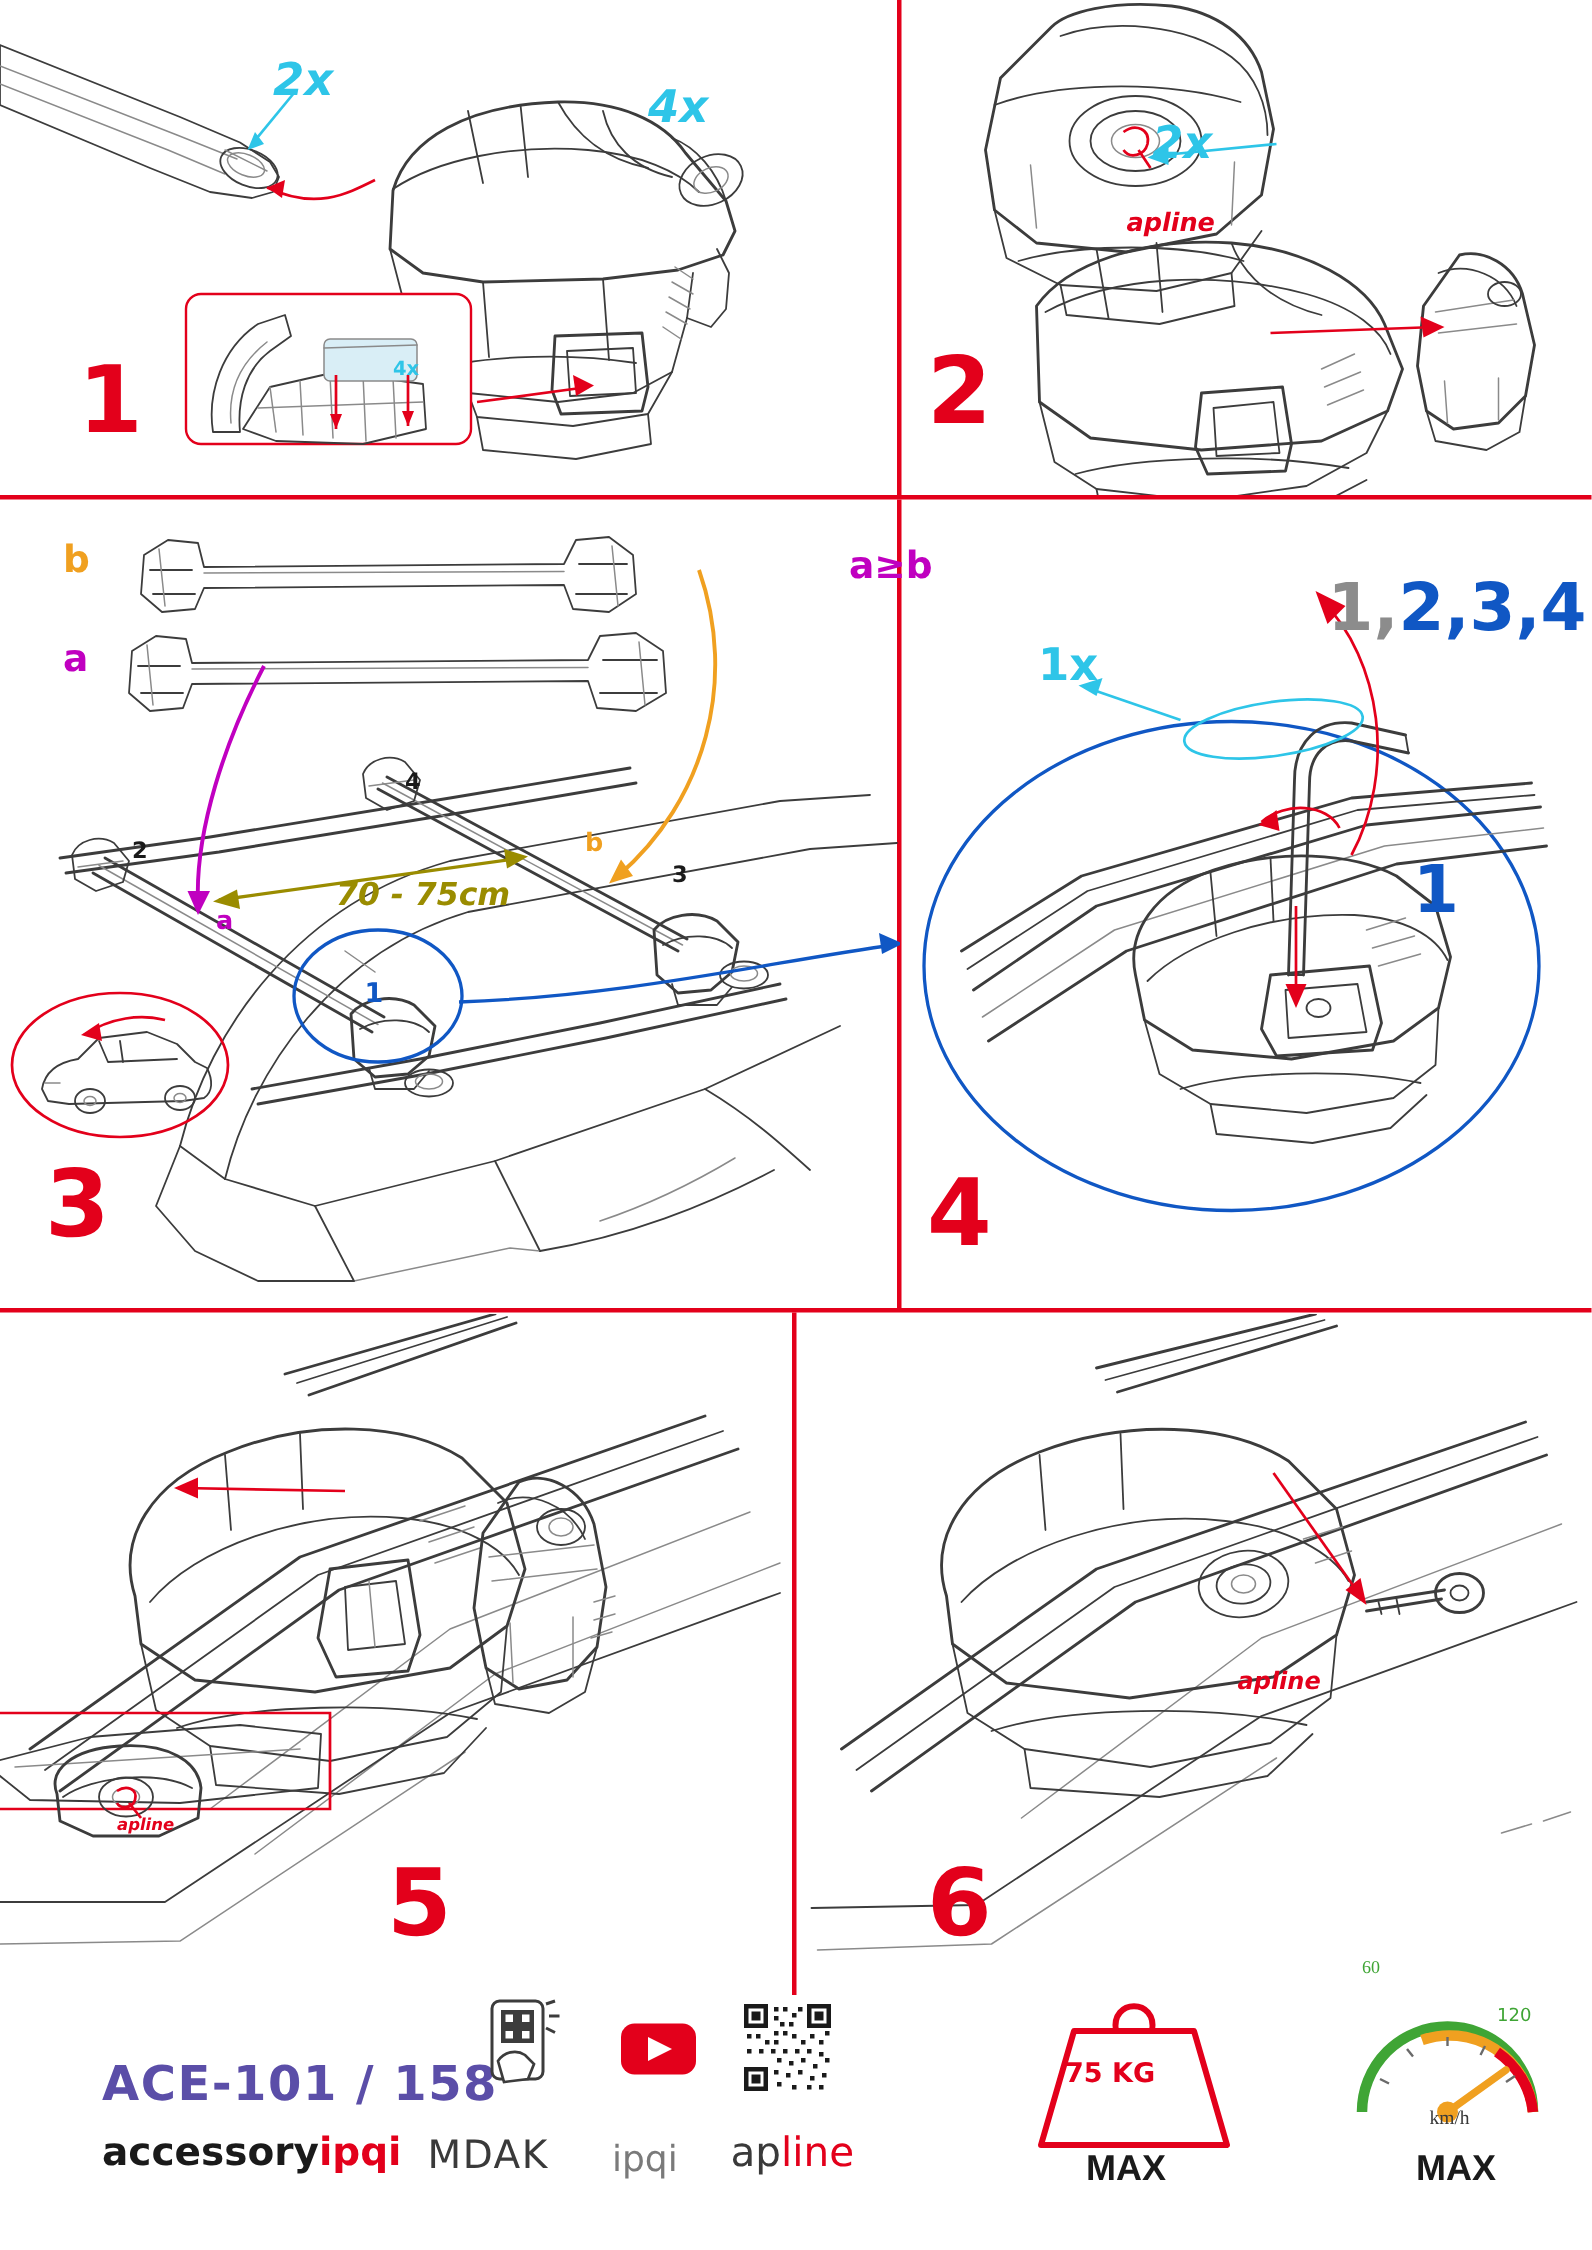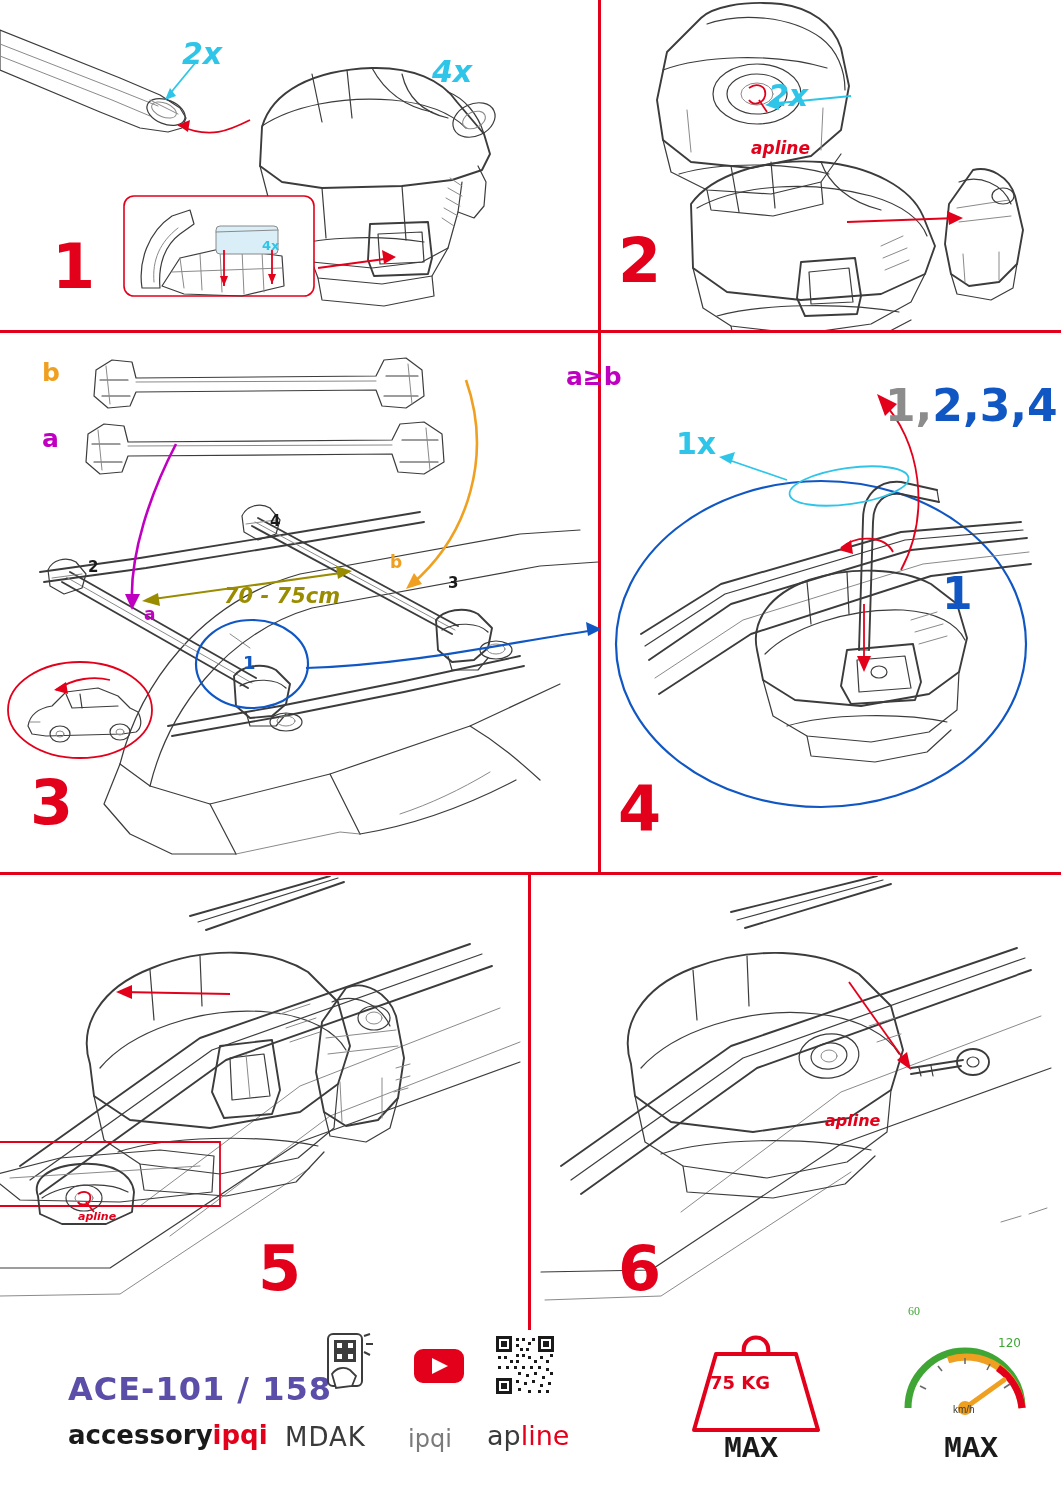--- a/index.html
+++ b/index.html
@@ -122,37 +122,37 @@
     position: absolute;
     left: 487px;
     top: 1420px;
     font-size: 27px;
     font-family: "DejaVu Sans", sans-serif;
   }
   .brand-apline .ap { color: #3a3a3a; }
   .brand-apline .line { color: #e3001b; }
   .max-label {
     position: absolute;
-    font-size: 30px;
+    font-size: 24px;
     font-weight: 700;
     color: #1a1a1a;
-    font-family: Liberation Mono, monospace;
+    font-family: Liberation Sans, sans-serif;
   }
   .weight-text {
     position: absolute;
     font-size: 18px;
     font-weight: 700;
     color: #e3001b;
     font-family: "DejaVu Sans", sans-serif;
   }
   .kmh {
     position: absolute;
-    font-size: 10px;
+    font-size: 13px;
     color: #3a3a3a;
-    font-family: Liberation Sans, sans-serif;
+    font-family: Liberation Serif, serif;
     text-align: center;
   }
   .gauge-num {
     position: absolute;
     font-size: 12px;
     font-family: "DejaVu Sans", sans-serif;
   }
   svg { display: block; }
   .ln { fill: none; stroke: #3c3c3c; stroke-width: 1.2; stroke-linecap: round; stroke-linejoin: round;}
   .ln-th { fill: none; stroke: #3c3c3c; stroke-width: 1.9; stroke-linecap: round; stroke-linejoin: round;}
@@ -470,21 +470,21 @@
     <path class="red" d="M240 214 C 256 200, 284 202, 292 218"></path>
     <polygon class="redfill" points="238,216 250,206 252,220"></polygon>
 
     <path class="red" stroke-width="3.5" d="M300 236 C 330 180, 320 106, 280 66"></path>
     <polygon class="redfill" points="276,60 296,70 284,82"></polygon>
 
     <ellipse class="cyan" cx="248" cy="152" rx="60" ry="18" transform="rotate(-8 248 152)"></ellipse>
     <path class="cyan" d="M186 146 L122 124"></path>
     <polygon fill="#2ec5e8" points="118,123 134,118 130,130"></polygon>
   </svg>
-  <div class="cyan-label" style="left:676px; top:426px; font-style:normal;">1x</div>
+  <div class="cyan-label" style="left:692px; top:426px; font-style:normal;">1x</div>
   <div class="seq" style="left:885px; top:380px;">
     <span style="color:#8c8c8c;">1,</span><span style="color:#1057c4;">2,3,4</span>
   </div>
   <div class="seq" style="left:942px; top:568px; color:#1057c4;">1</div>
   <div class="step-num" style="left:618px; top:778px;">4</div>
 
   <svg width="530" height="455" style="position:absolute;left:0;top:876px;">
 
     <path class="ln-th" d="M190 40 L330 0"></path>
     <path class="ln-th" d="M206 54 L344 6"></path>

